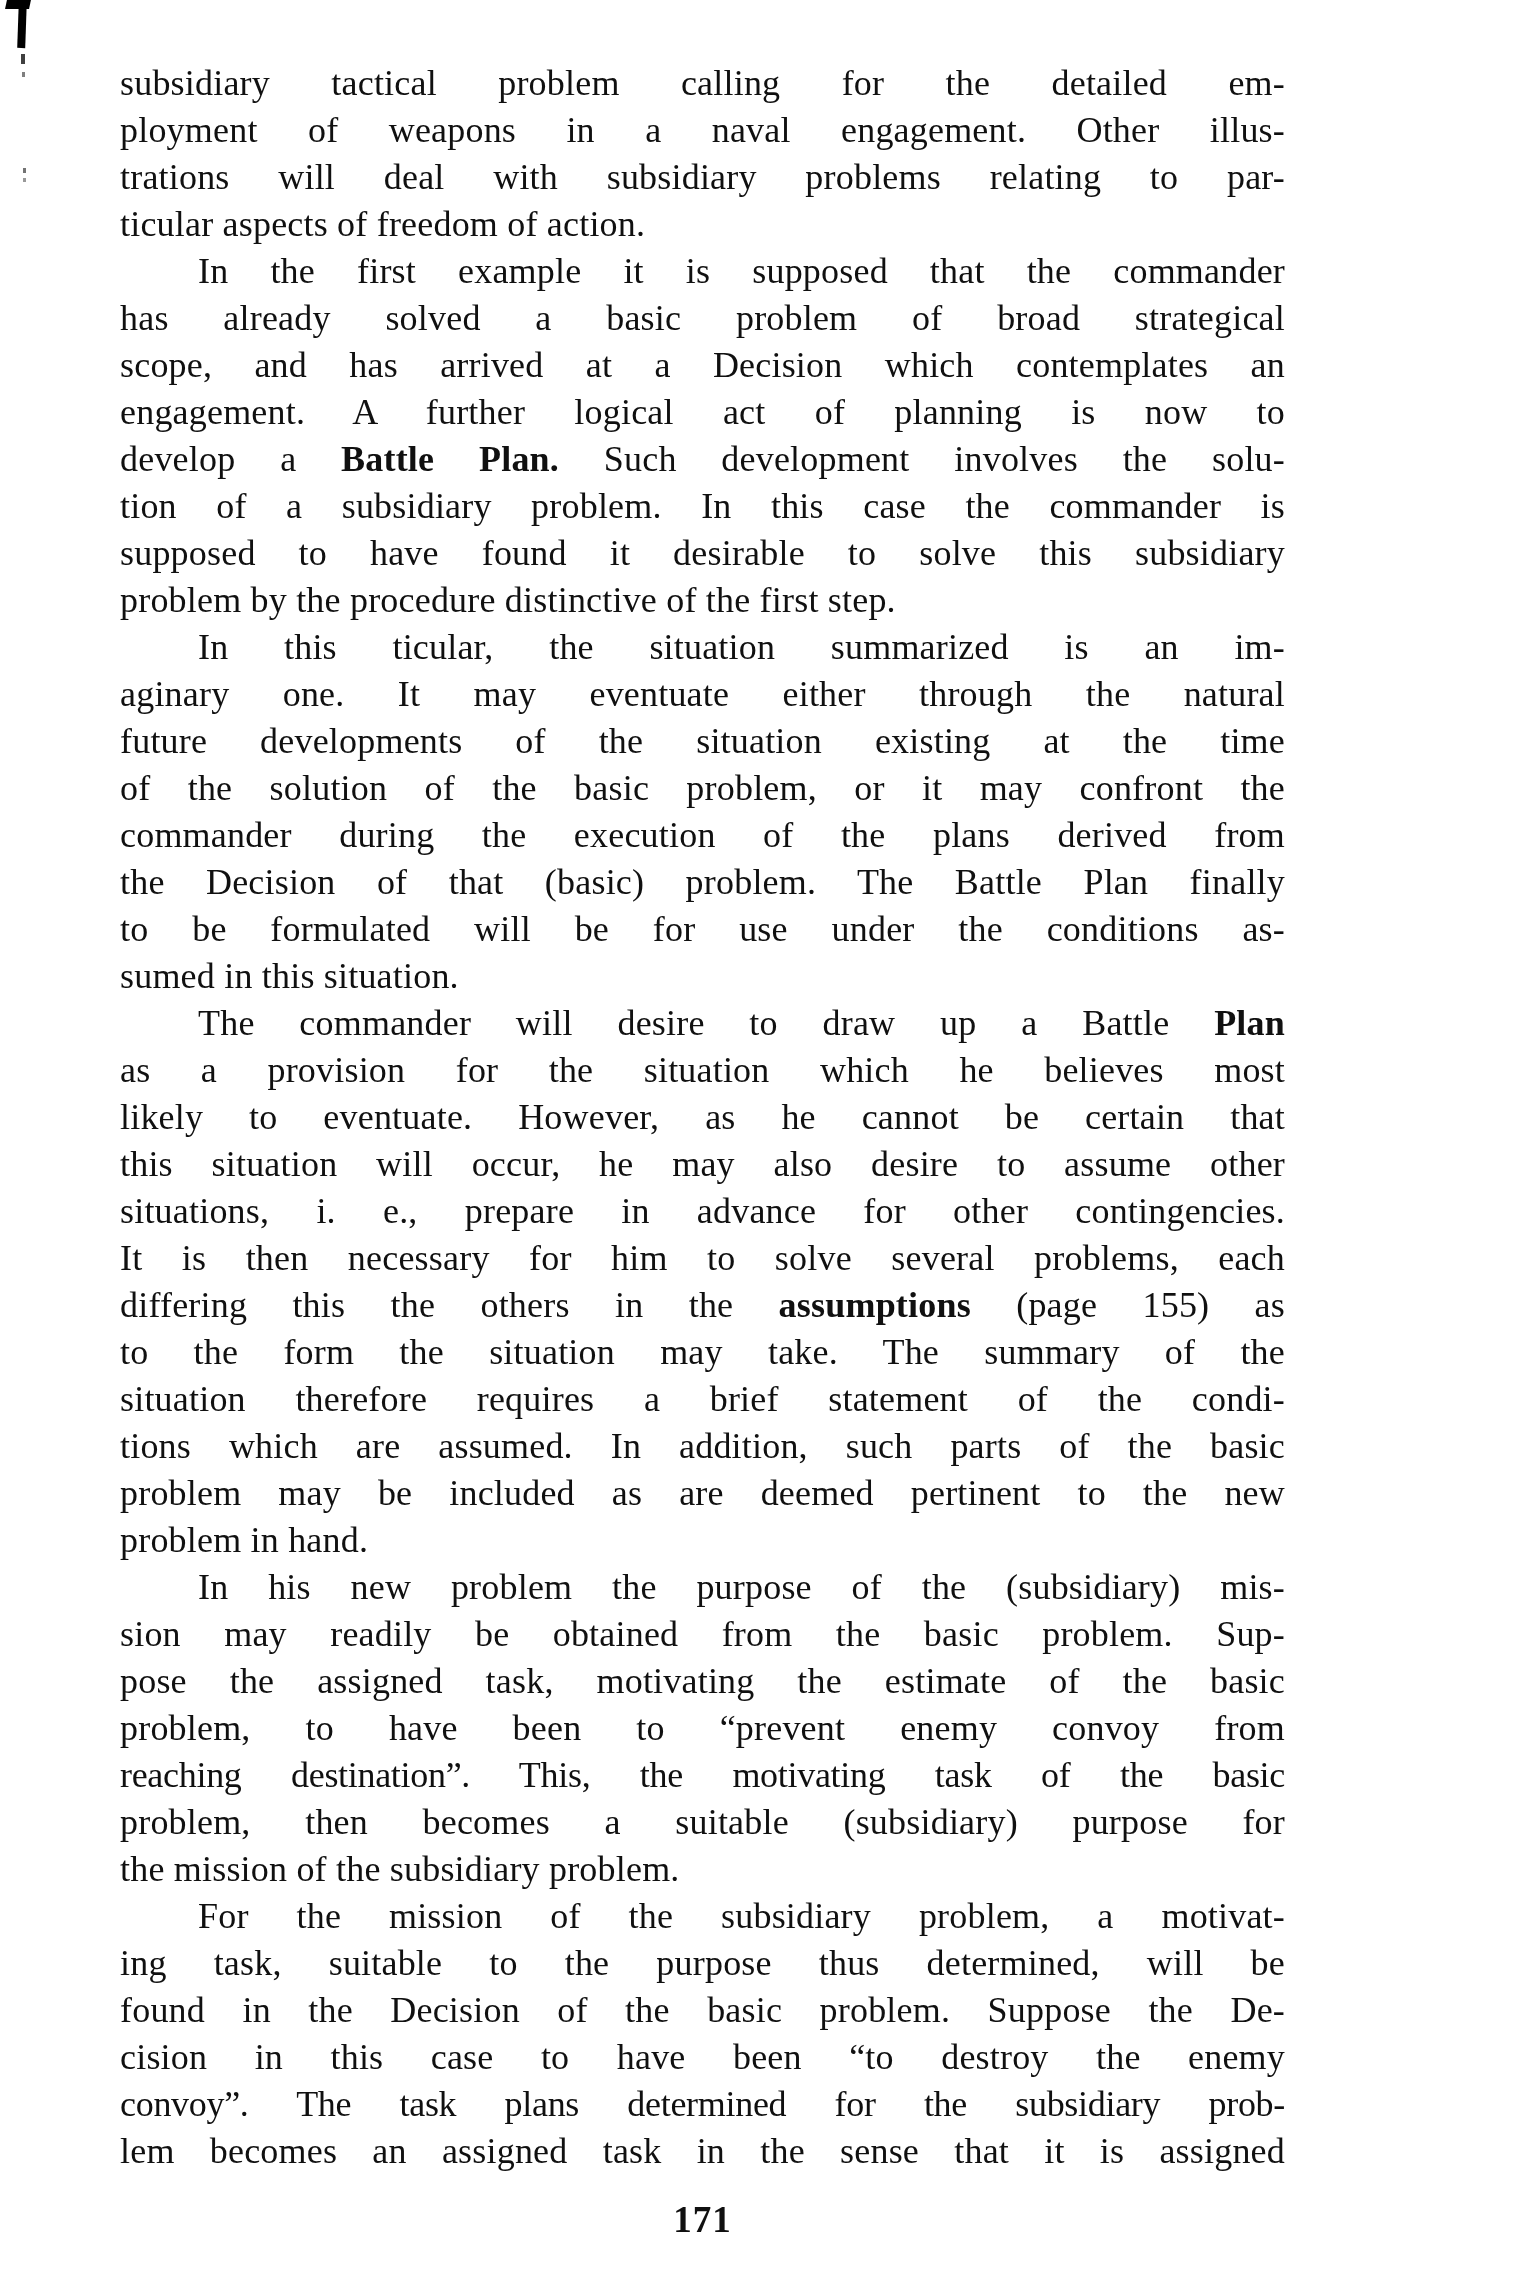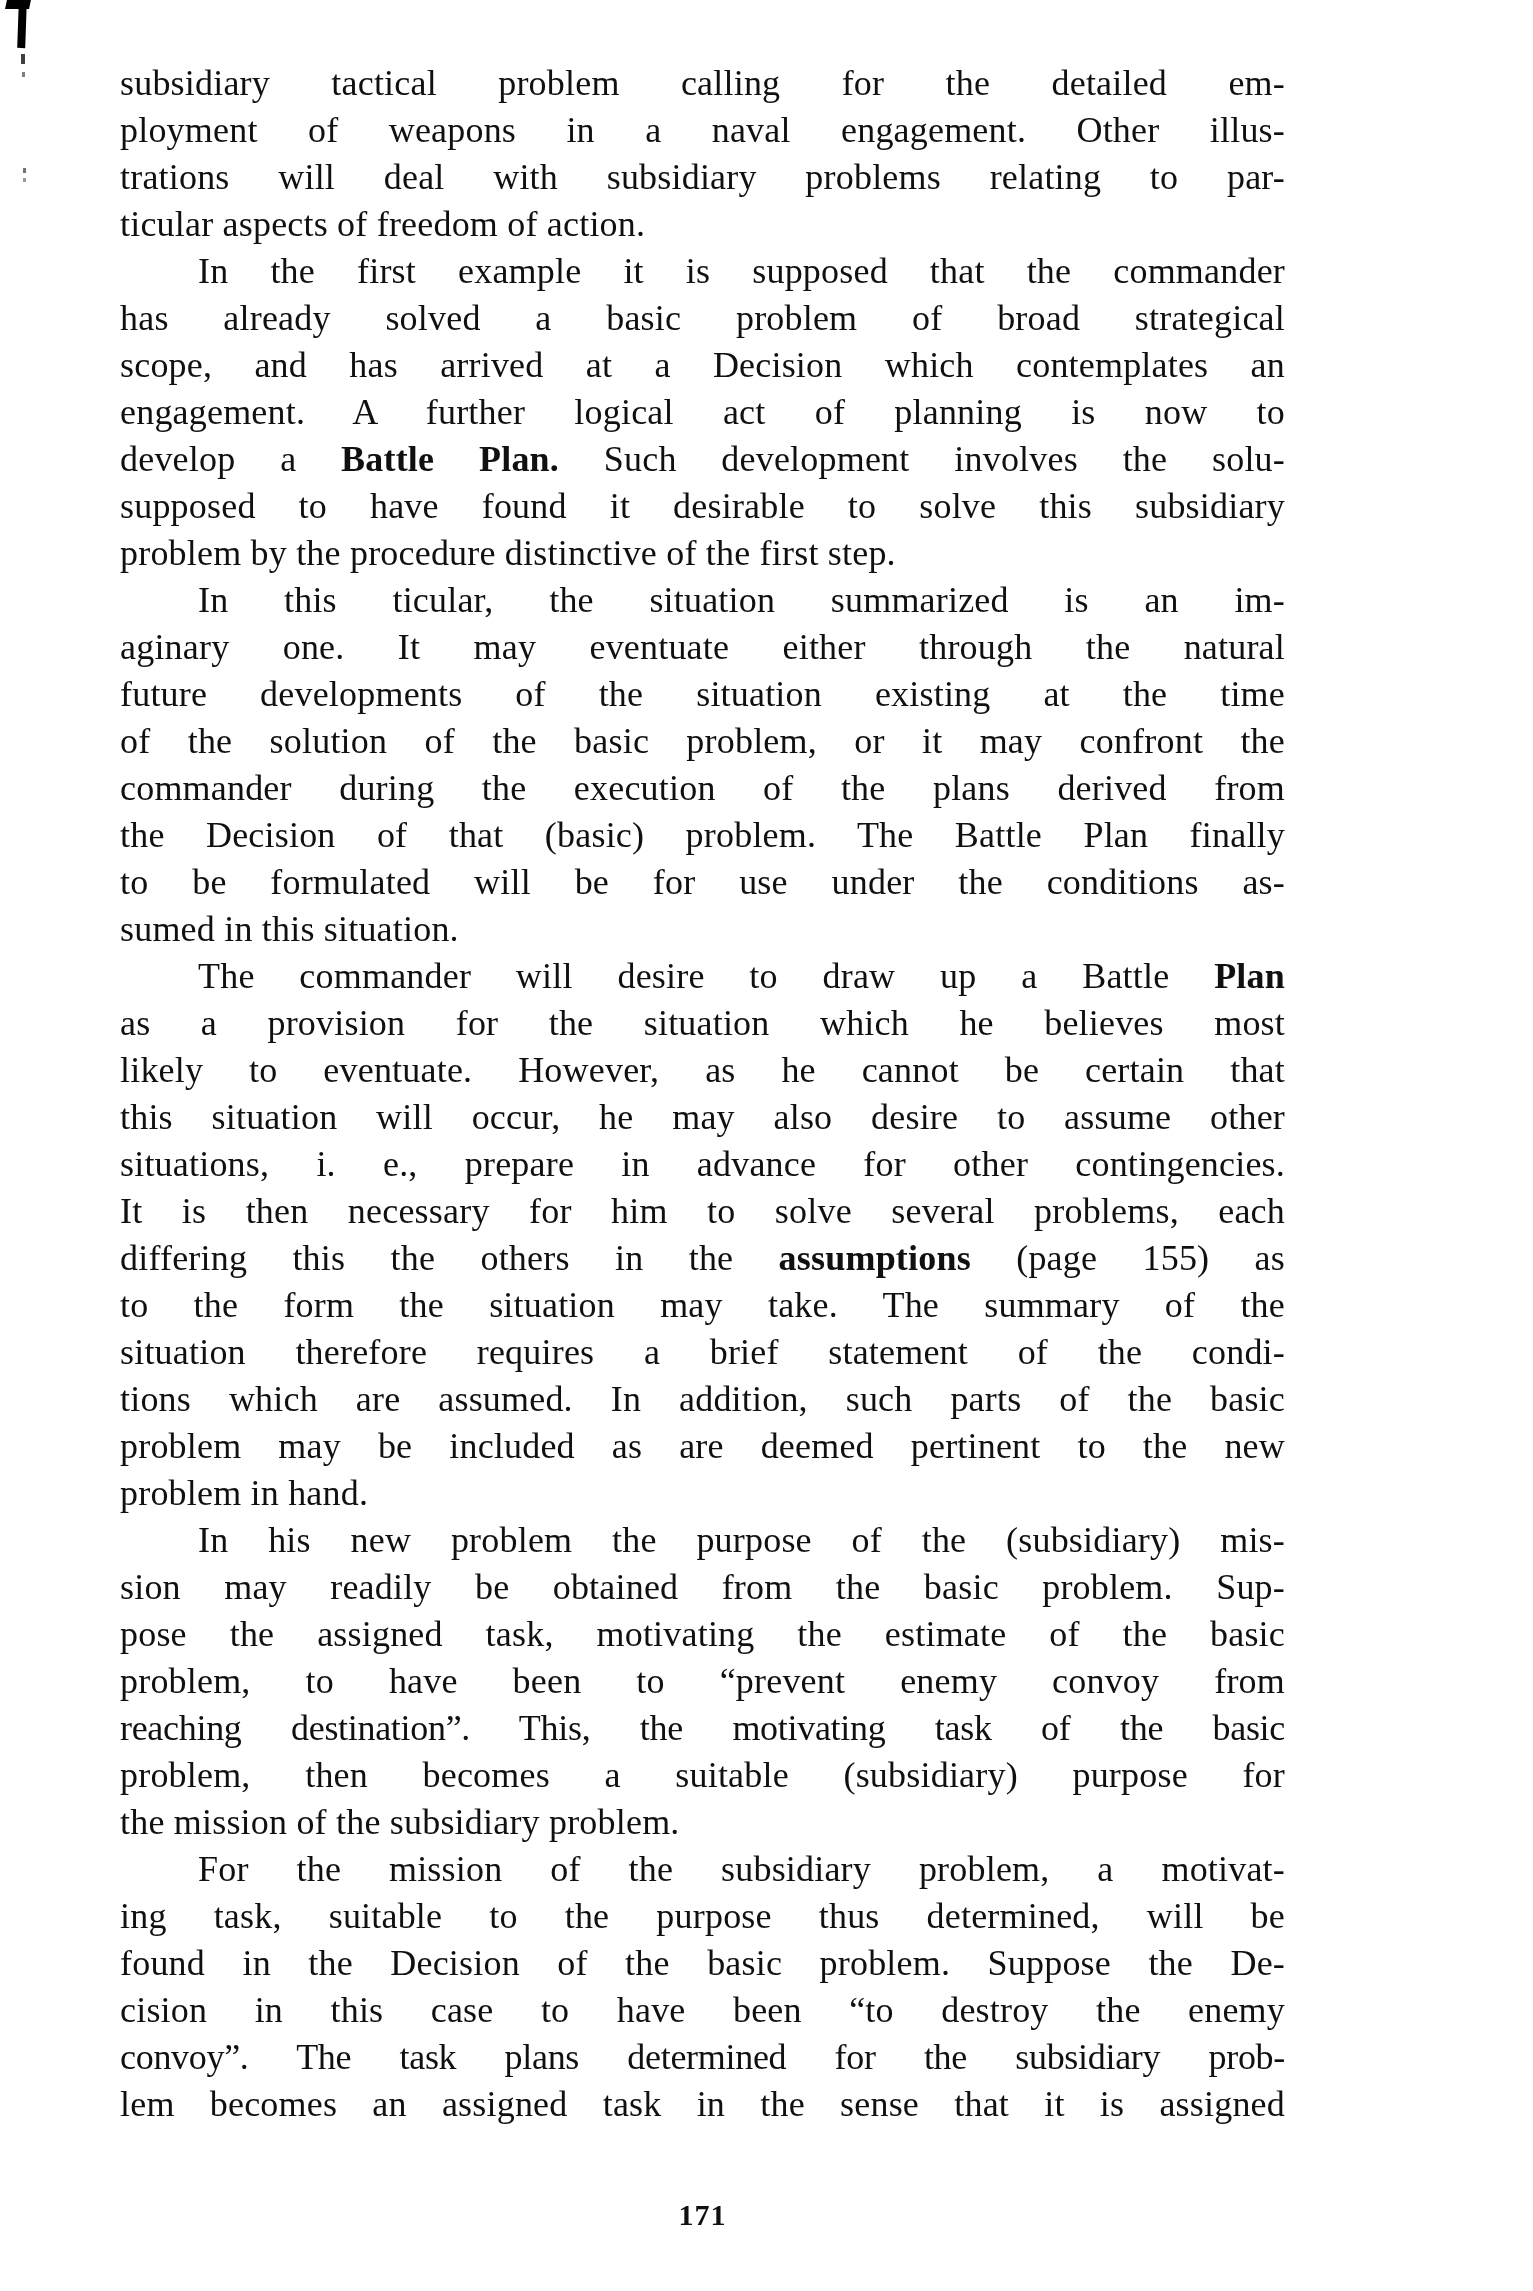--- a/index.html
+++ b/index.html
@@ -32,21 +32,21 @@
   }
   .line.last { text-align-last: left; }
   .line.indent { text-indent: 78px; }
   .b { font-weight: 700; }
   .heavy { font-weight: 400; letter-spacing: -0.3px; }
   .folio {
     position: absolute;
     left: 120px; top: 2198px;
     width: 1165px;
     text-align: center;
-    font-size: 30px;
+    font-size: 37px;
     font-weight: 700;
     letter-spacing: 1px;
   }
   
   .artifact { position: absolute; left: 6px; top: 0; width: 40px; height: 100px; }
   .artifact .flag  { position: absolute; left: 0;  top: 0;  width: 24px; height: 9px;  background: #000; transform: skewX(-12deg); }
   .artifact .bar   { position: absolute; left: 12px; top: 2px; width: 8px; height: 46px; background: #000; transform: rotate(2deg); }
   .artifact .tail1 { position: absolute; left: 15px; top: 54px; width: 4px; height: 10px; background: #000; opacity: .75; }
   .artifact .tail2 { position: absolute; left: 16px; top: 72px; width: 3px; height: 5px;  background: #000; opacity: .5; }
   .artifact .dot1  { position: absolute; left: 17px; top: 168px; width: 3px; height: 5px; background: #000; opacity: .55; }
@@ -72,20 +72,21 @@
         <div class="line"><span>ployment of weapons in a naval engagement. Other illus-</span></div>
         <div class="line"><span>trations will deal with subsidiary problems relating to par-</span></div>
         <div class="line last"><span>ticular aspects of freedom of action.</span></div>
       </div>
       <div class="para">
         <div class="line indent"><span>In the first example it is supposed that the commander</span></div>
         <div class="line"><span>has already solved a basic problem of broad strategical</span></div>
         <div class="line"><span>scope, and has arrived at a Decision which contemplates an</span></div>
         <div class="line"><span>engagement. A further logical act of planning is now to</span></div>
         <div class="line"><span>develop a </span><span class="b">Battle Plan.</span><span> Such development involves the solu-</span></div>
+        <div class="line"><span>tion of a subsidiary problem. In this case the commander is</span></div>
         <div class="line"><span>supposed to have found it desirable to solve this subsidiary</span></div>
         <div class="line last"><span>problem by the procedure distinctive of the first step.</span></div>
       </div>
       <div class="para">
         <div class="line indent"><span>In this ticular, the situation summarized is an im-</span></div>
         <div class="line"><span>aginary one. It may eventuate either through the natural</span></div>
         <div class="line"><span>future developments of the situation existing at the time</span></div>
         <div class="line"><span>of the solution of the basic problem, or it may confront the</span></div>
         <div class="line"><span>commander during the execution of the plans derived from</span></div>
         <div class="line"><span>the Decision of that (basic) problem. The Battle Plan finally</span></div>

